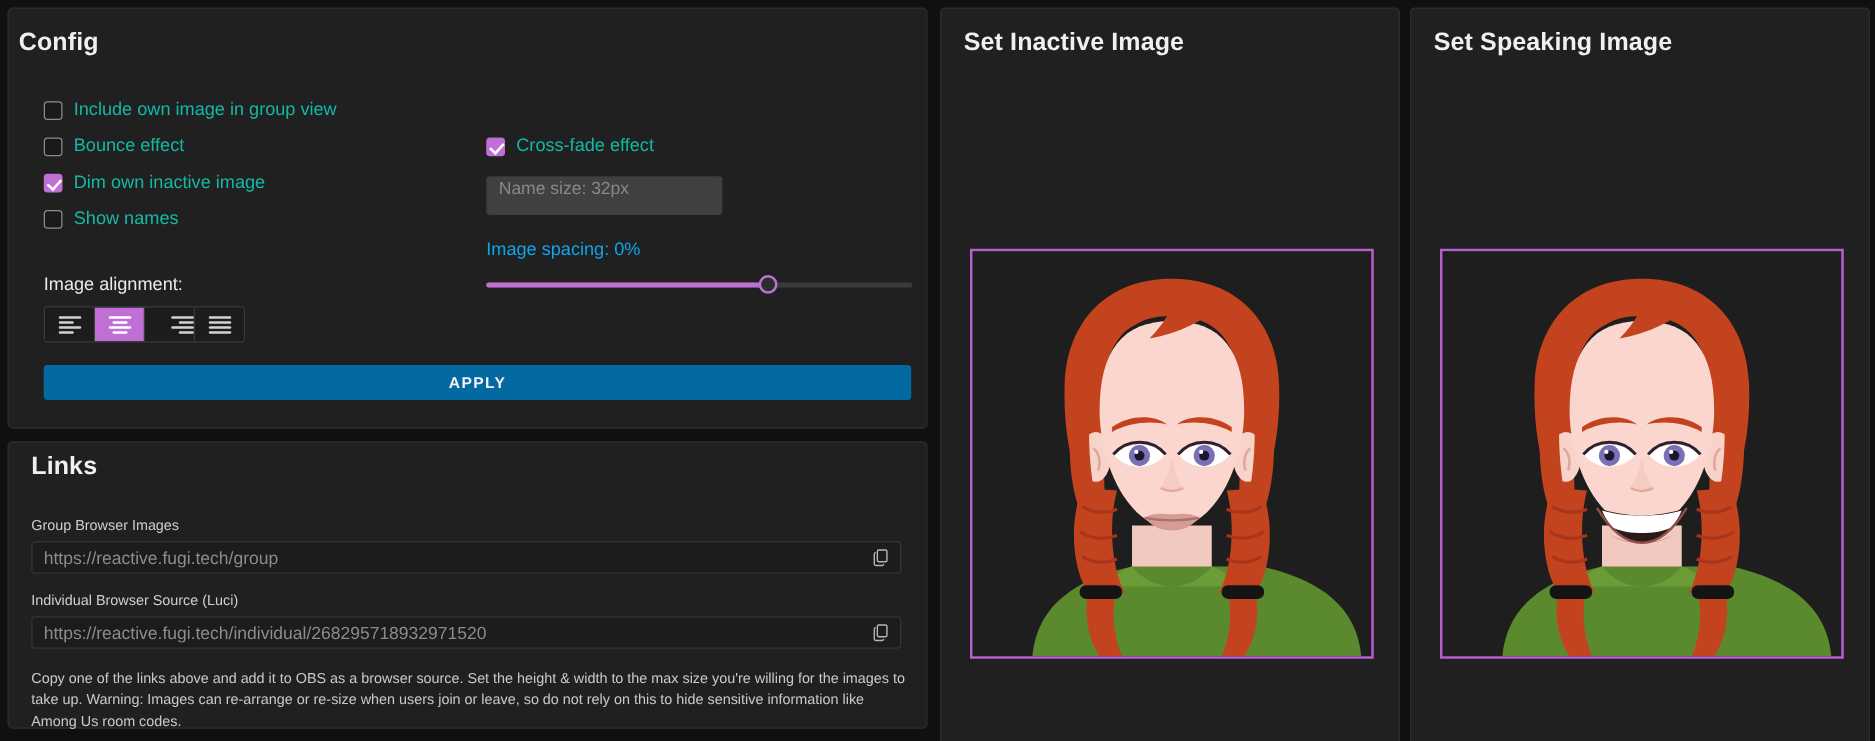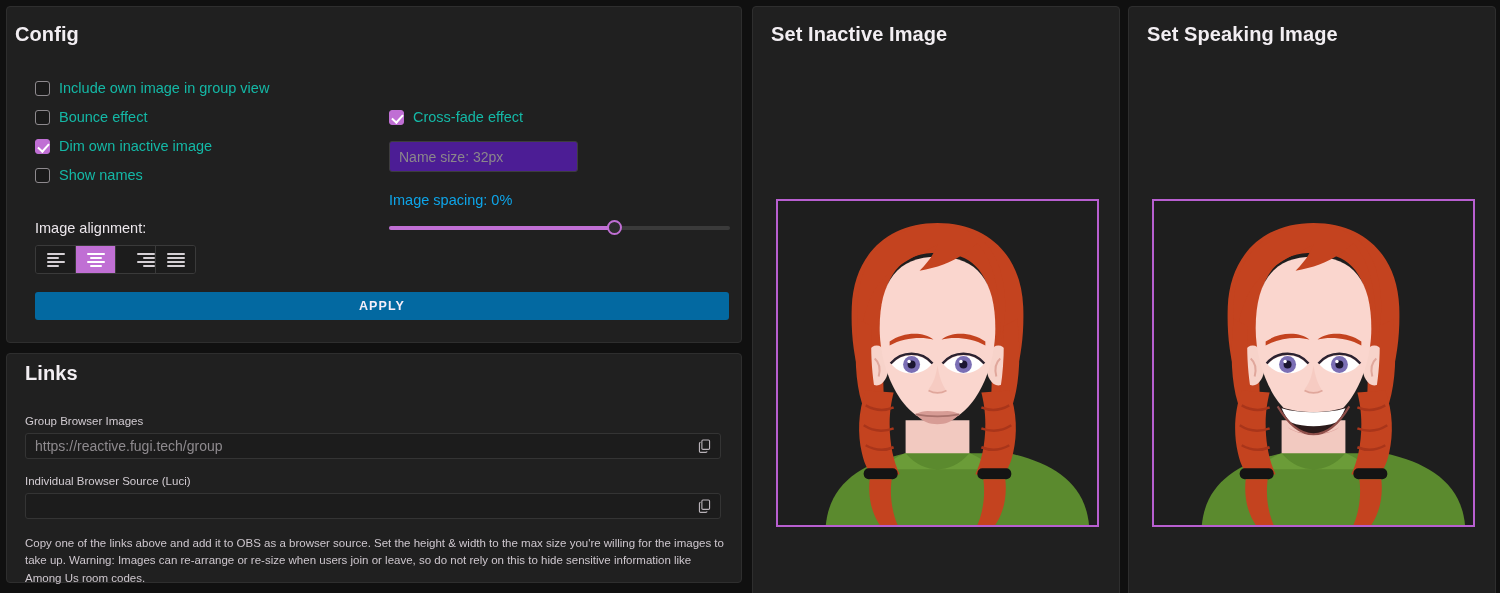--- a/index.html
+++ b/index.html
@@ -99,25 +99,25 @@
   .check-label {
     font-size: 14.5px;
     color: #14b8a6;
     line-height: 1;
     white-space: nowrap;
   }
 
   
   .numfield {
     display: flex;
-    align-items: center;
+    align-items: flex-start;
     width: 189px;
     height: 31px;
     margin-top: 9px;
-    background: #4c1d95;
+    background: #404040;
     border: 1px solid #3d3d3d;
     border-radius: 3px;
     overflow: hidden;
   }
 
   .numfield input {
     flex: 1 1 auto;
     background: transparent;
     border: 0;
     outline: none;
@@ -441,20 +441,21 @@
         <span class="copy-icon">
           <svg viewBox="0 0 16 16" fill="none" stroke="#b9b3b9" stroke-width="1.2">
             <rect x="5.2" y="1.6" width="8.2" height="10" rx="1.2"></rect>
             <path d="M10.6 13.6a1.2 1.2 0 0 1-1.2 1.2H3.8a1.2 1.2 0 0 1-1.2-1.2V5.2a1.2 1.2 0 0 1 1.2-1.2"></path>
           </svg>
         </span>
       </div>
 
       <div class="field-label">Individual Browser Source (Luci)</div>
       <div class="url-field">
+        <span class="url-text">https://reactive.fugi.tech/individual/268295718932971520</span>
         <span class="copy-icon">
           <svg viewBox="0 0 16 16" fill="none" stroke="#b9b3b9" stroke-width="1.2">
             <rect x="5.2" y="1.6" width="8.2" height="10" rx="1.2"></rect>
             <path d="M10.6 13.6a1.2 1.2 0 0 1-1.2 1.2H3.8a1.2 1.2 0 0 1-1.2-1.2V5.2a1.2 1.2 0 0 1 1.2-1.2"></path>
           </svg>
         </span>
       </div>
 
       <p class="warn-text">Copy one of the links above and add it to OBS as a browser source. Set the height &amp; width to the max size you're willing for the images to take up. Warning: Images can re-arrange or re-size when users join or leave, so do not rely on this to hide sensitive information like Among Us room codes.</p>
     </div>

